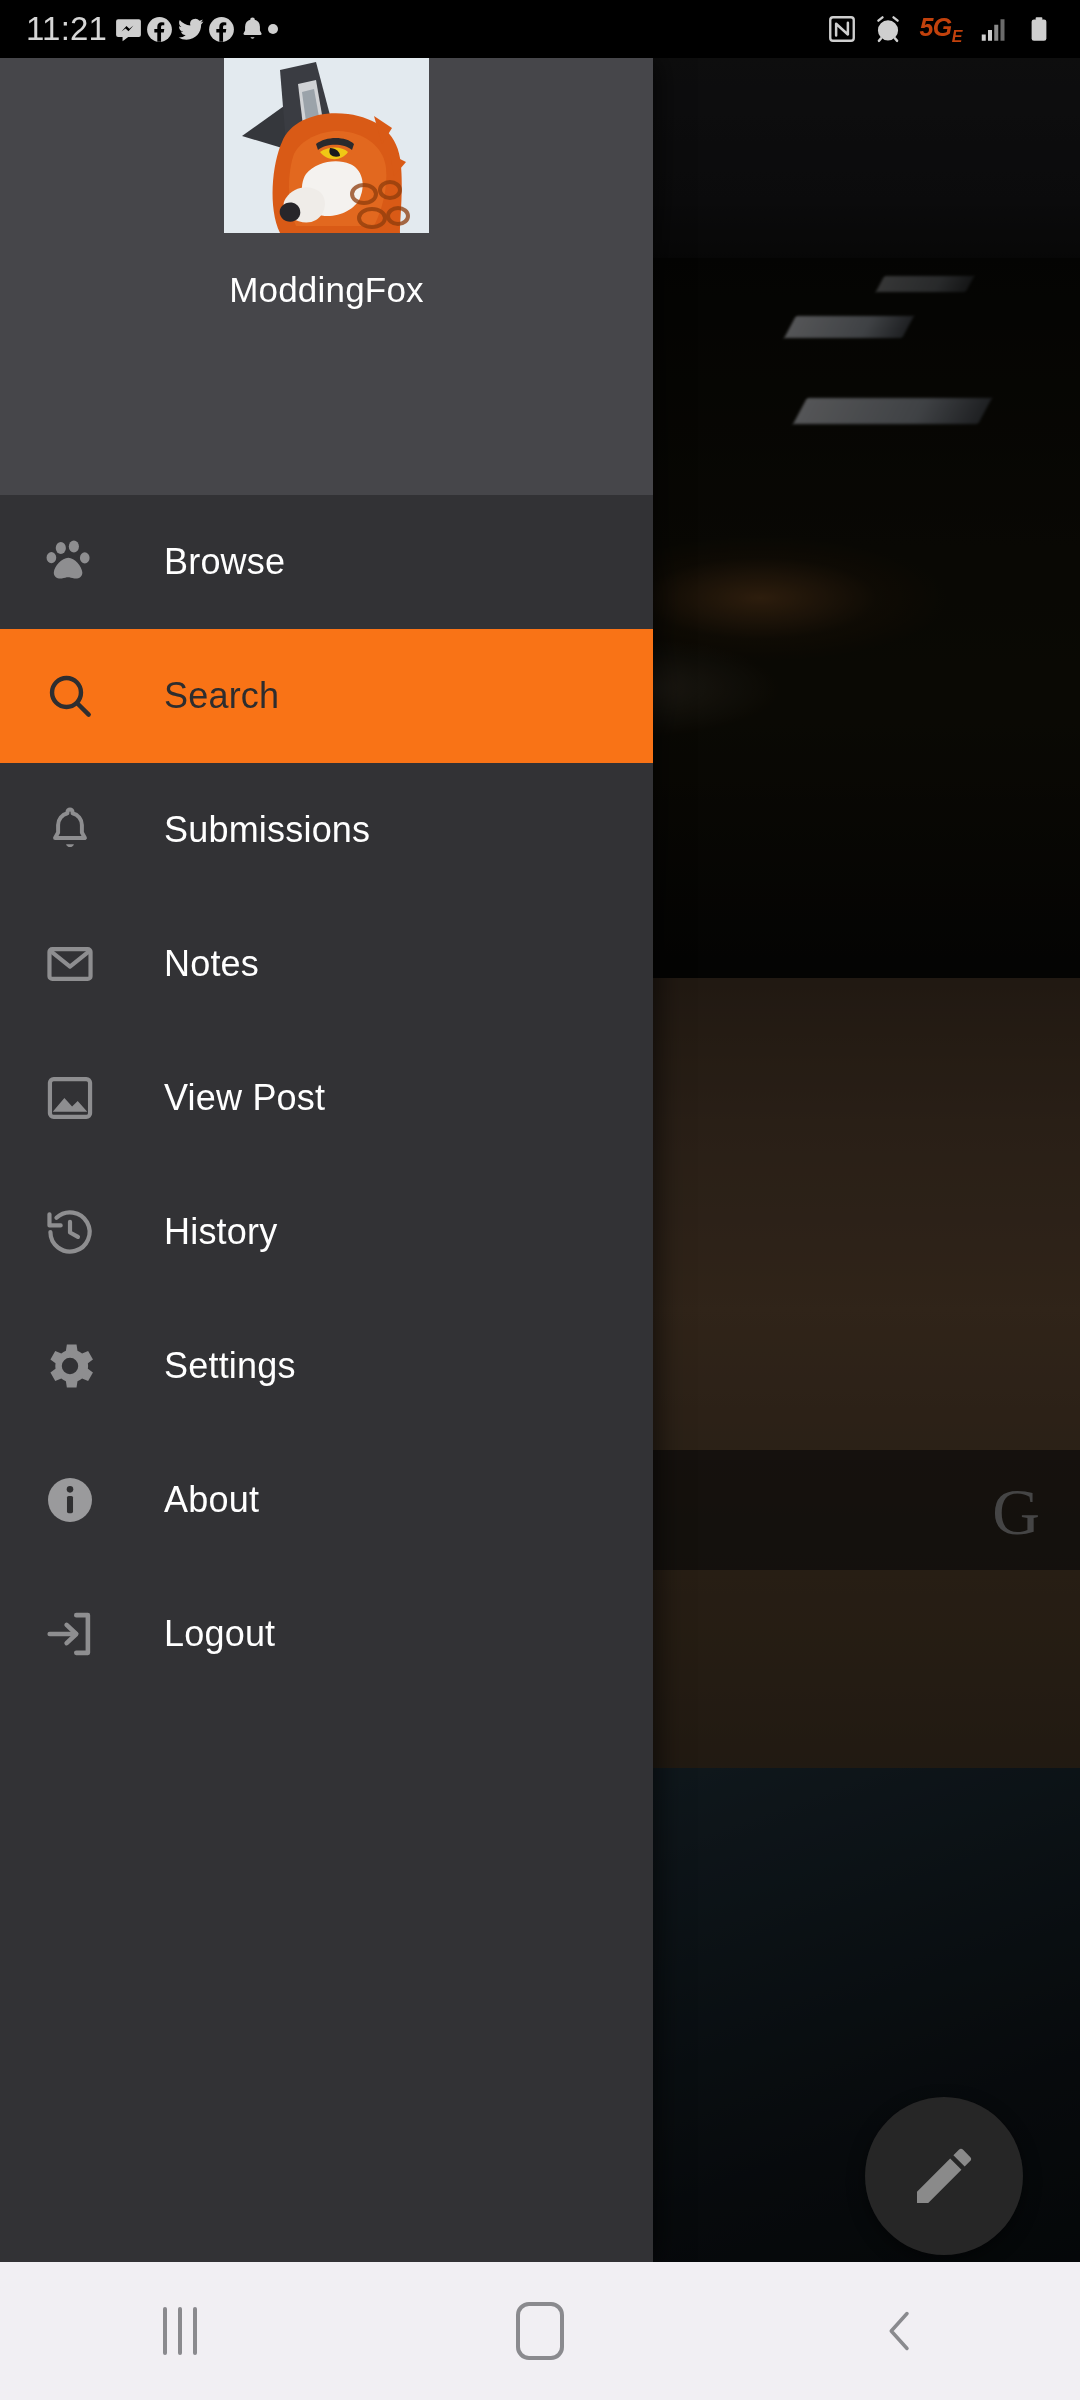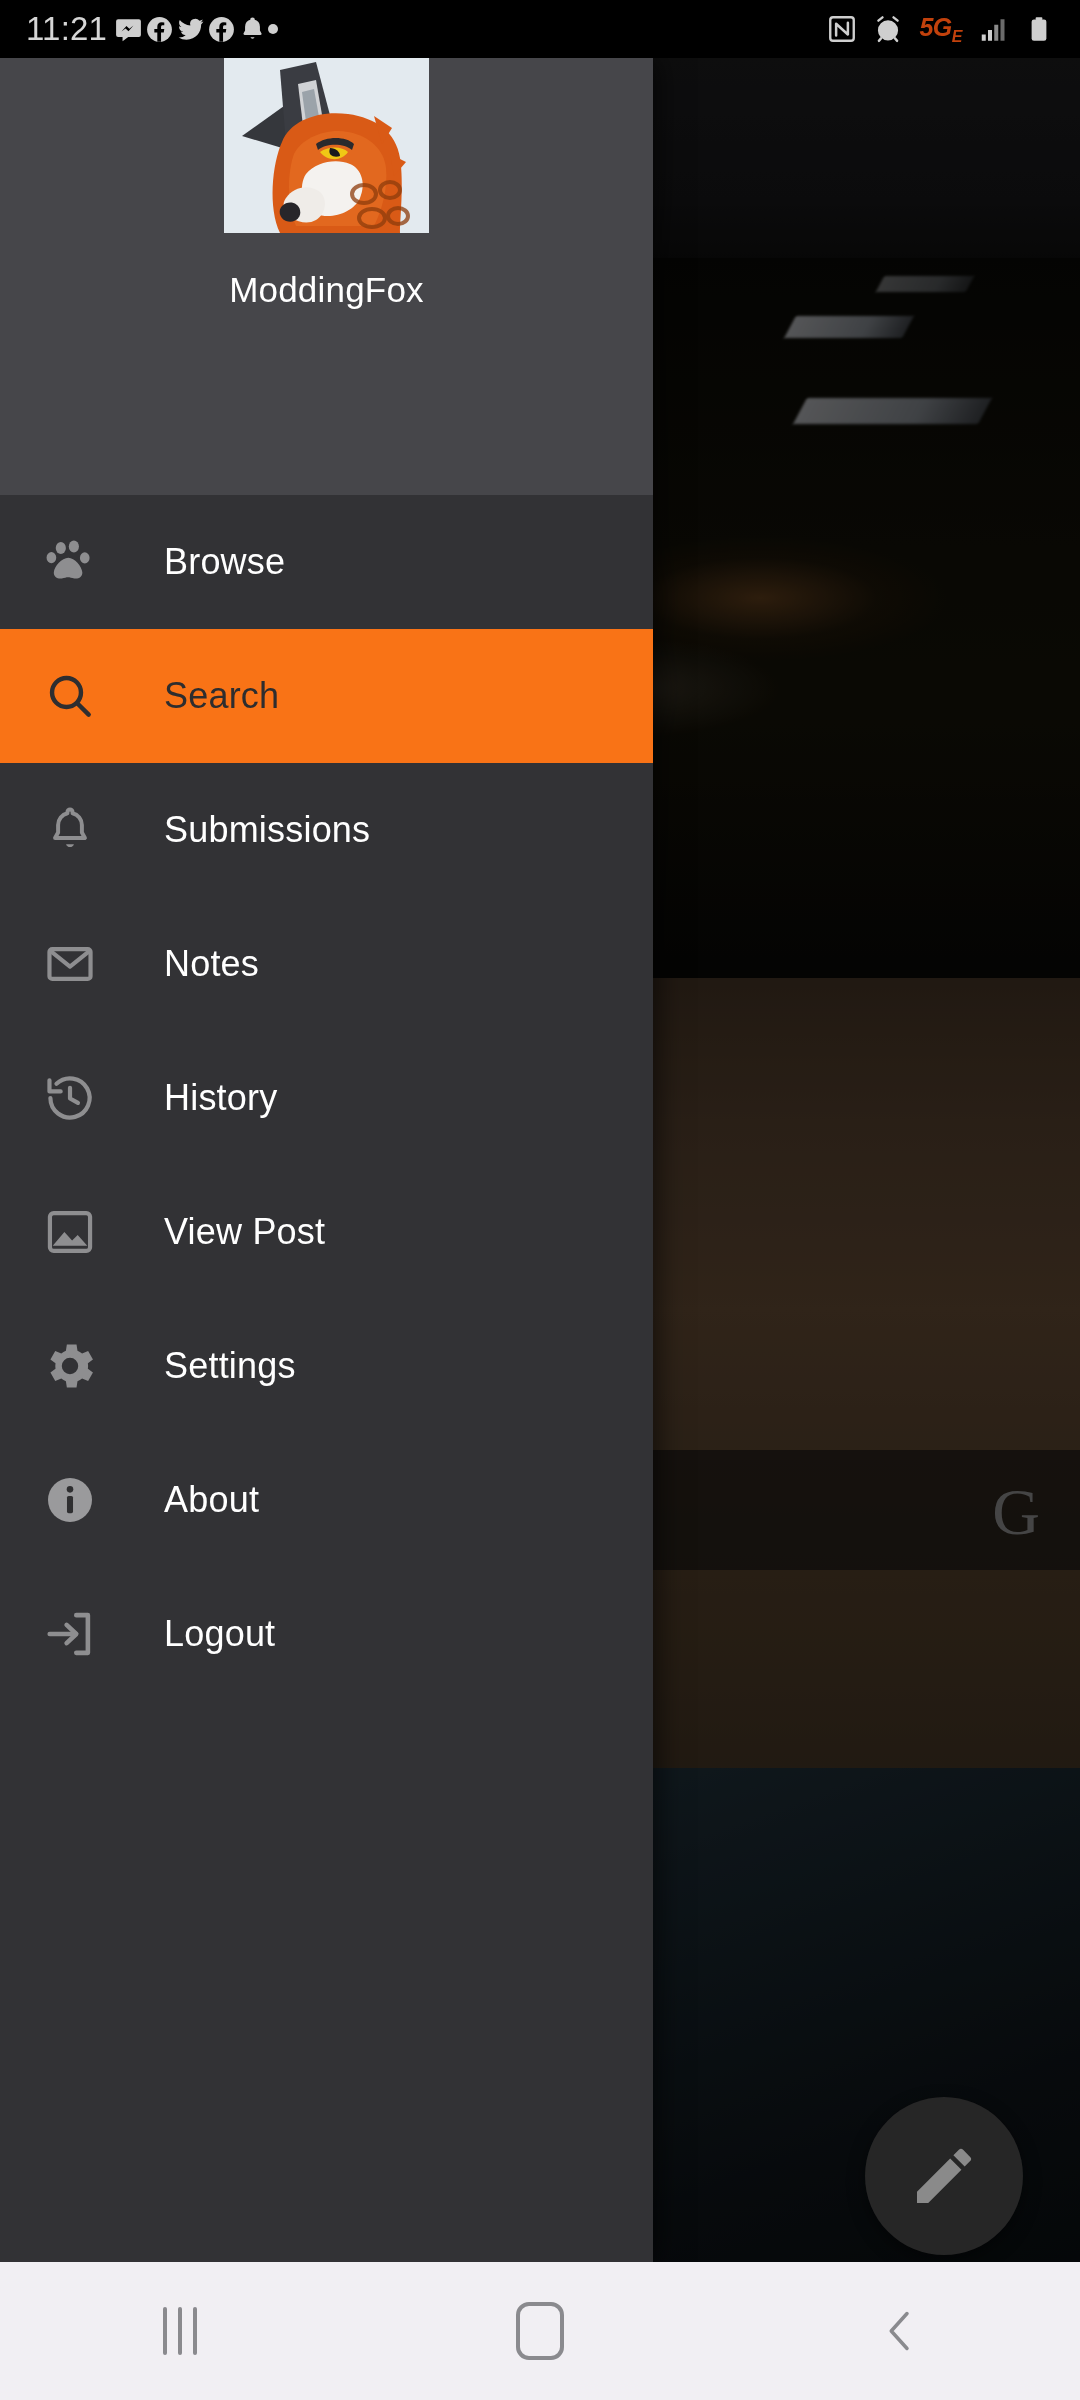--- a/index.html
+++ b/index.html
@@ -422,37 +422,37 @@
           <svg width="56" height="56" viewBox="0 0 24 24" fill="none" stroke="#8e8e90" stroke-width="1.8" stroke-linejoin="round">
             <rect x="3.2" y="5.6" width="17.6" height="12.8" rx="1.2"></rect>
             <path d="M3.6 6.4 12 13.1l8.4-6.7"></path>
           </svg>
         </span>
         <span class="m-label">Notes</span>
       </div>
 
       <div class="menu-item">
         <span class="m-ico">
+          <svg width="56" height="56" viewBox="0 0 24 24" fill="none" stroke="#8e8e90" stroke-width="1.8" stroke-linejoin="round">
+            <rect x="3.4" y="3.9" width="17.2" height="16.2" rx="1.6"></rect>
+            <path d="M4.6 17.9 9.6 12l3.3 3.6 2.4-2.3 4.1 4.6z" fill="#8e8e90" stroke="none"></path>
+          </svg>
+        </span>
+        <span class="m-label">View Post</span>
+      </div>
+
+      <div class="menu-item">
+        <span class="m-ico">
           <svg width="56" height="56" viewBox="0 0 24 24" fill="none" stroke="#8e8e90" stroke-width="1.8" stroke-linecap="round" stroke-linejoin="round">
             <path d="M3.6 12a8.4 8.4 0 1 0 2.6-6.1"></path>
             <polyline points="3.2,4.4 3.2,9.2 8,9.2"></polyline>
             <polyline points="12,7.6 12,12.2 15.4,14.1"></polyline>
           </svg>
         </span>
         <span class="m-label">History</span>
-      </div>
-
-      <div class="menu-item">
-        <span class="m-ico">
-          <svg width="56" height="56" viewBox="0 0 24 24" fill="none" stroke="#8e8e90" stroke-width="1.8" stroke-linejoin="round">
-            <rect x="3.4" y="3.9" width="17.2" height="16.2" rx="1.6"></rect>
-            <path d="M4.6 17.9 9.6 12l3.3 3.6 2.4-2.3 4.1 4.6z" fill="#8e8e90" stroke="none"></path>
-          </svg>
-        </span>
-        <span class="m-label">View Post</span>
       </div>
 
       <div class="menu-item">
         <span class="m-ico">
           <svg width="58" height="58" viewBox="0 0 24 24">
             <path fill="#8e8e90" d="M19.4 13.1a7.8 7.8 0 0 0 0-2.2l2.1-1.6-2-3.5-2.5 1a7.6 7.6 0 0 0-1.9-1.1l-.4-2.6h-4l-.4 2.6a7.6 7.6 0 0 0-1.9 1.1l-2.5-1-2 3.5 2.1 1.6a7.8 7.8 0 0 0 0 2.2l-2.1 1.6 2 3.5 2.5-1a7.6 7.6 0 0 0 1.9 1.1l.4 2.6h4l.4-2.6a7.6 7.6 0 0 0 1.9-1.1l2.5 1 2-3.5zM12 15.4A3.4 3.4 0 1 1 15.4 12 3.4 3.4 0 0 1 12 15.4z"></path>
           </svg>
         </span>
         <span class="m-label">Settings</span>
       </div>

